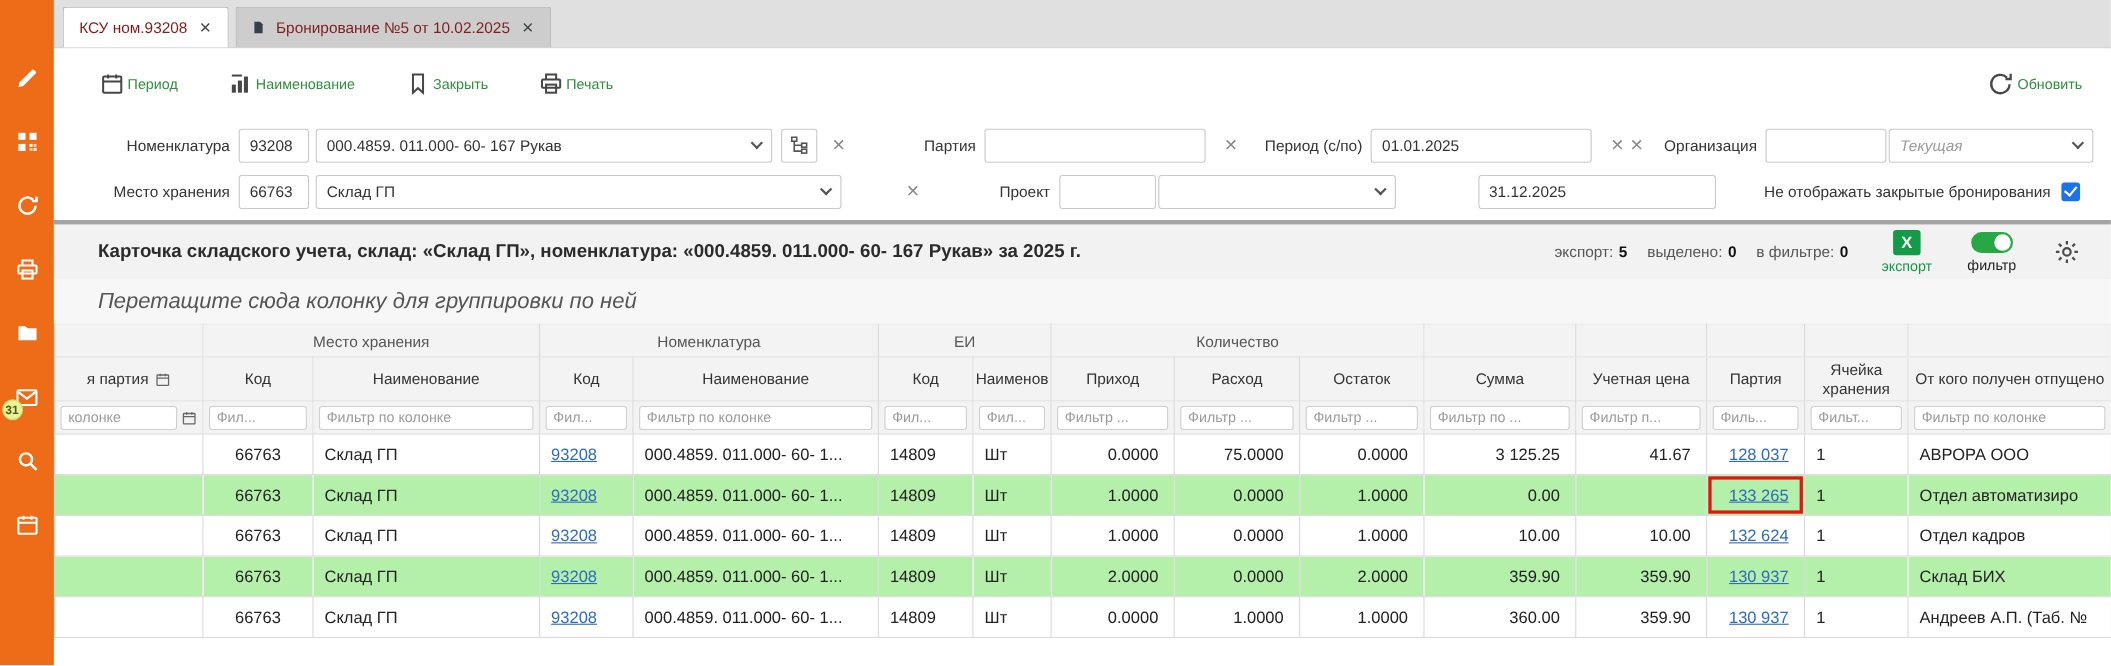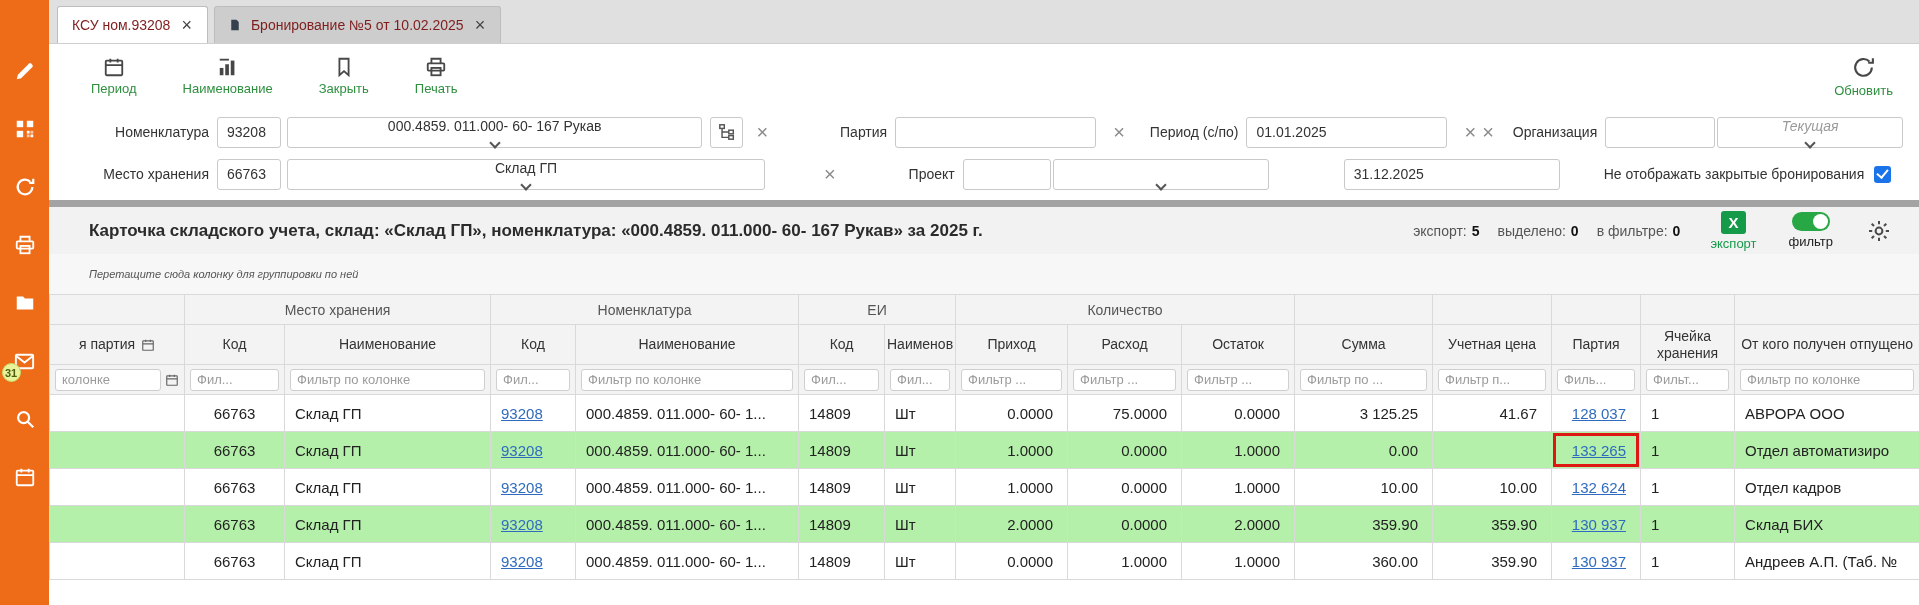--- a/index.html
+++ b/index.html
@@ -18,65 +18,65 @@
   
   .tabbar { height:44px; background:#e0e0e0; border-bottom:1px solid #cfcfcf; display:flex; align-items:flex-end; padding-left:8px; gap:6px; }
   .tab { height:37px; display:flex; align-items:center; gap:10px; padding:0 14px; font-size:14px; color:#7f1d1d; background:#cdcdcd; border:1px solid #bdbdbd; border-bottom:none; border-radius:3px 3px 0 0; cursor:pointer; white-space:nowrap; }
   .tab.active { background:#fff; }
   .tab-close { color:#444; font-size:18px; line-height:1; padding:0 1px; }
   .tab-close::before { content:"×"; }
   .doc-ico { display:flex; color:#34404d; }
 
   
   .toolbar { height:64px; background:#fff; display:flex; align-items:center; padding:0 26px 0 42px; gap:46px; }
-  .tb-btn { display:flex; flex-direction:column; align-items:center; gap:3px; cursor:pointer; }
+  .tb-btn { display:flex; align-items:center; gap:3px; cursor:pointer; }
   .tb-ico { color:#474747; display:flex; }
   .tb-label { color:#2e8f3f; font-size:13px; white-space:nowrap; }
   .tb-right { margin-left:auto; }
 
   
   .filters { background:#fff; padding:6px 16px 8px 0; }
   .f-row { display:flex; align-items:center; height:36px; }
   .f-row + .f-row { margin-top:6px; }
   .f-label { font-size:14px; color:#333; white-space:nowrap; flex-shrink:0; }
   .w160 { width:160px; text-align:right; }
   .w60  { width:60px;  text-align:right; }
   .inp { height:31px; border:1px solid #c9c9c9; border-radius:3px; background:#fff; font-size:14px; color:#333; padding:0 9px; outline:none; }
-  div.inp { display:flex; align-items:center;flex-direction:column; }
+  div.inp { display:flex; align-items:center; }
   .combo { justify-content:space-between; gap:8px; cursor:pointer; }
   .combo > span:first-child { overflow:hidden; white-space:nowrap; }
   .chev { width:8px; height:8px; border-right:2px solid #555; border-bottom:2px solid #555; transform:rotate(45deg); margin-top:-4px; flex-shrink:0; }
   .placeholder { color:#9a9a9a; font-style:italic; }
   .icon-btn { width:38px; height:31px; border:1px solid #c9c9c9; border-radius:3px; display:flex; align-items:center; justify-content:center; color:#555; cursor:pointer; background:#fff; }
   .x-btn { color:#8a8a8a; font-size:20px; line-height:1; padding:0 3px; cursor:pointer; }
   .x-btn::before { content:"×"; }
   .checkbox { width:17px; height:17px; background:#1a73e8; border-radius:3px; position:relative; cursor:pointer; flex-shrink:0; }
   .checkbox::after { content:""; position:absolute; left:5px; top:1px; width:5px; height:9px; border:solid #fff; border-width:0 2px 2px 0; transform:rotate(40deg); }
 
   .w64{width:64px;} .w88{width:88px;} .w110{width:110px;} .w188{width:216px;} .w212{width:212px;} .w216{width:216px;} .w218{width:218px;} .w478{width:478px;}
   .ml2{margin-left:2px;} .ml6{margin-left:6px;} .ml8{margin-left:8px;} .ml10{margin-left:10px;} .ml14{margin-left:14px;} .ml16{margin-left:16px;}
   .ml22{margin-left:22px;} .ml44{margin-left:44px;} .ml56{margin-left:56px;} .ml75{margin-left:75px;} .mlauto{margin-left:auto;}
 
   
-  .title-strip { background:#f2f2f2; border-top:7px solid #a3a3a3; height:54px; display:flex; align-items:center; padding:0 28px 0 40px; }
+  .title-strip { background:#f2f2f2; border-top:4px solid #a3a3a3; height:54px; display:flex; align-items:center; padding:0 28px 0 40px; }
   .page-title { font-size:17px; font-weight:bold; color:#2b2b2b; white-space:nowrap; overflow:hidden; }
   .stats { margin-left:auto; display:flex; align-items:center; gap:18px; font-size:14px; color:#555; flex-shrink:0; }
   .stat b { color:#111; margin-left:5px; }
   .export { display:flex; flex-direction:column; align-items:center; margin-left:30px; cursor:pointer; flex-shrink:0; }
   .export-icon { width:25px; height:23px; background:#159a49; color:#fff; font-weight:bold; font-size:15px; display:flex; align-items:center; justify-content:center; border-radius:3px; }
   .export-label { color:#159a49; font-size:13px; margin-top:2px; }
   .toggle-wrap { display:flex; flex-direction:column; align-items:center; margin-left:32px; cursor:pointer; flex-shrink:0; }
   .toggle { width:38px; height:19px; border-radius:10px; background:#28a745; position:relative; }
   .toggle .knob { position:absolute; right:2px; top:2px; width:15px; height:15px; border-radius:50%; background:#fff; }
   .toggle-label { font-size:13px; color:#222; margin-top:3px; }
   .gear { margin-left:34px; color:#4a4a4a; display:flex; cursor:pointer; flex-shrink:0; }
 
   
   .hint-row { background:#f7f7f7; height:40px; display:flex; align-items:center; padding-left:40px; }
-  .hint { font-size:11px; font-style:italic; color:#555; }
+  .hint { font-size:20px; font-style:italic; color:#555; }
 
   
   .grid-wrap { width:1870px; overflow:hidden; background:#fff; }
   table.grid { border-collapse:collapse; table-layout:fixed; width:1870px; font-size:15px; color:#222; background:#fff; }
   .grid th, .grid td { border:1px solid #d9d9d9; overflow:hidden; white-space:nowrap; }
   .grid thead th { background:#f3f3f3; font-weight:normal; text-align:center; }
   tr.group-row th { height:30px; font-size:14px; color:#555; }
   tr.group-row th.empty { border-bottom:none; }
   tr.header-row th { height:40px; font-size:14px; color:#333; white-space:normal; line-height:1.15; padding:0 4px; cursor:pointer; }
   tr.header-row .hdr-inner { display:flex; align-items:center; justify-content:center; gap:6px; }

